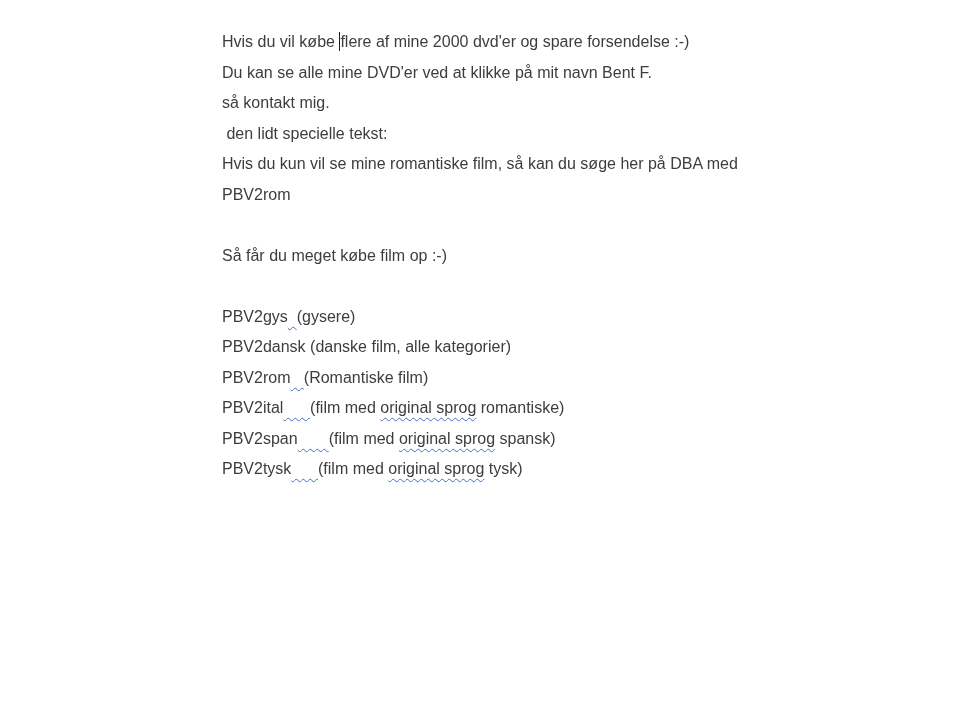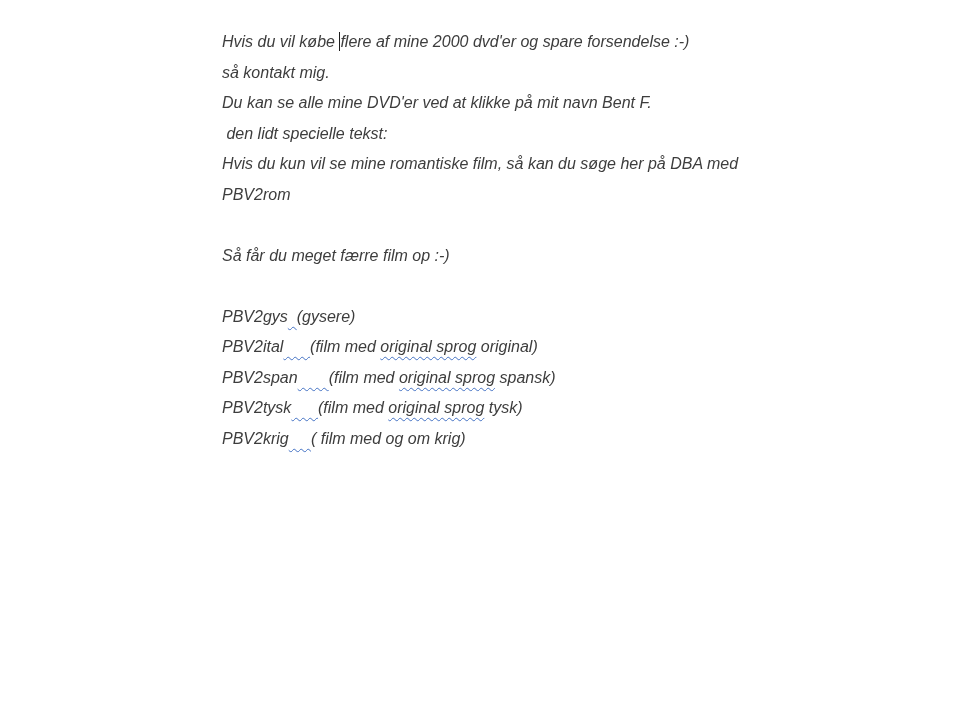--- a/index.html
+++ b/index.html
@@ -8,21 +8,20 @@
     height: 720px;
     background: #ffffff;
     font-family: "Liberation Sans", sans-serif;
   }
   .page {
     position: relative;
     width: 960px;
     height: 720px;
     background: var(--page-bg, #ffffff);
     overflow: hidden;
-    font-style: italic;
   }
   .content {
     position: absolute;
     left: 222px;
     top: 27px;
     width: 620px;
     color: var(--text-color, #3d3d3d);
     font-size: 16px;
     line-height: 30.5px;
   }
@@ -44,27 +43,28 @@
     background: #1c1c1c;
     vertical-align: -4px;
   }
 </style>
 </head>
 <body>
 
 <div class="page">
   <div class="content">
       <div class="line"><span>Hvis du vil købe </span><span class="caret"></span><span>flere af mine 2000 dvd'er og spare forsendelse :-)</span></div>
+      <div class="line"><span>Du kan se alle mine DVD'er ved at klikke på mit navn Bent F.</span></div>
       <div class="line"><span>så kontakt mig.</span></div>
-      <div class="line"><span>Du kan se alle mine DVD'er ved at klikke på mit navn Bent F.</span></div>
       <div class="line"><span> den lidt specielle tekst:</span></div>
       <div class="line"><span>Hvis du kun vil se mine romantiske film, så kan du søge her på DBA med</span></div>
       <div class="line"><span>PBV2rom</span></div>
       <div class="line"></div>
-      <div class="line"><span>Så får du meget færre film op :-)</span></div>
+      <div class="line"><span>Så får du meget købe film op :-)</span></div>
       <div class="line"></div>
       <div class="line"><span>PBV2gys</span><span class="squiggle">  </span><span>(gysere)</span></div>
-      <div class="line"><span>PBV2ital</span><span class="squiggle">      </span><span>(film med </span><span class="squiggle">original sprog</span><span> original)</span></div>
+      <div class="line"><span>PBV2dansk</span><span> </span><span>(danske film, alle kategorier)</span></div>
+      <div class="line"><span>PBV2rom</span><span class="squiggle">   </span><span>(Romantiske film)</span></div>
+      <div class="line"><span>PBV2ital</span><span class="squiggle">      </span><span>(film med </span><span class="squiggle">original sprog</span><span> romantiske)</span></div>
       <div class="line"><span>PBV2span</span><span class="squiggle">       </span><span>(film med </span><span class="squiggle">original sprog</span><span> spansk)</span></div>
       <div class="line"><span>PBV2tysk</span><span class="squiggle">      </span><span>(film med </span><span class="squiggle">original sprog</span><span> tysk)</span></div>
-      <div class="line"><span>PBV2krig</span><span class="squiggle">     </span><span>( film med og om krig)</span></div>
     </div>
 </div>
 
 </body></html>

